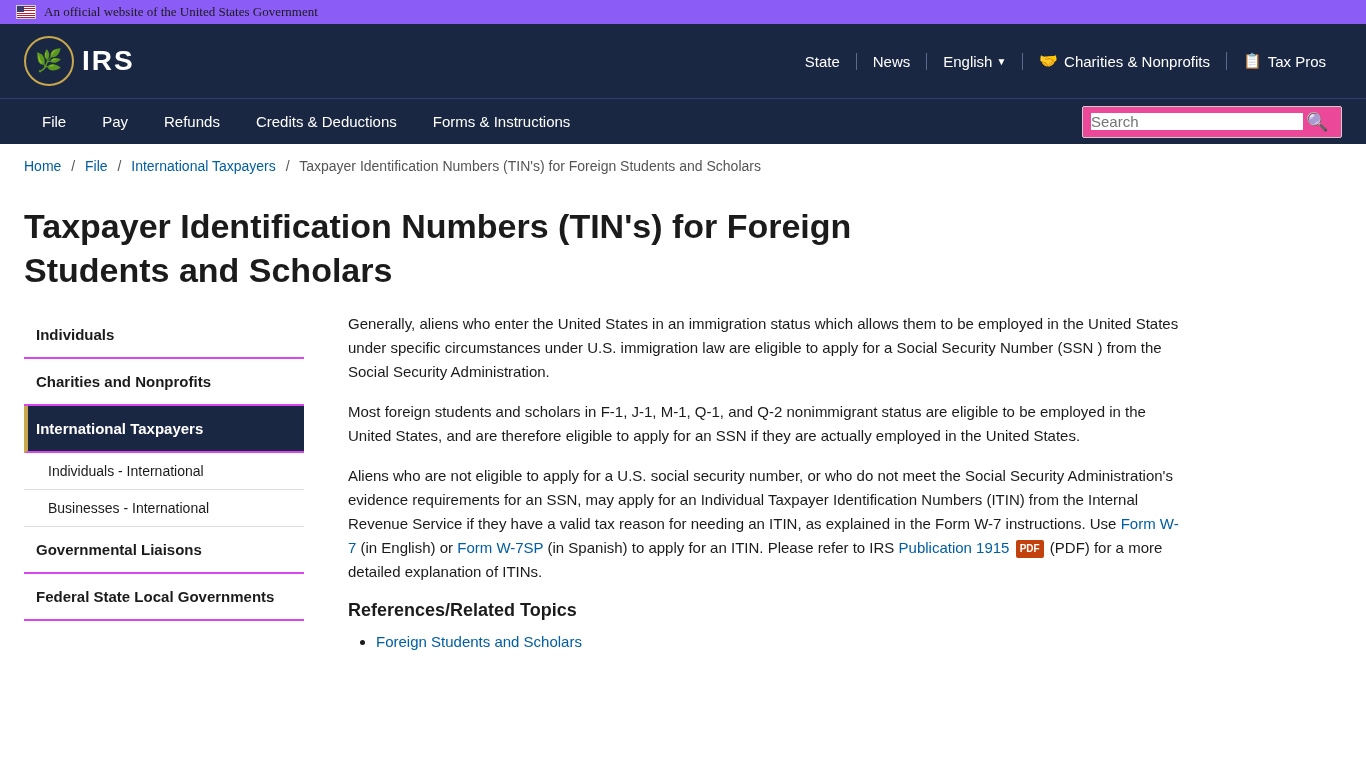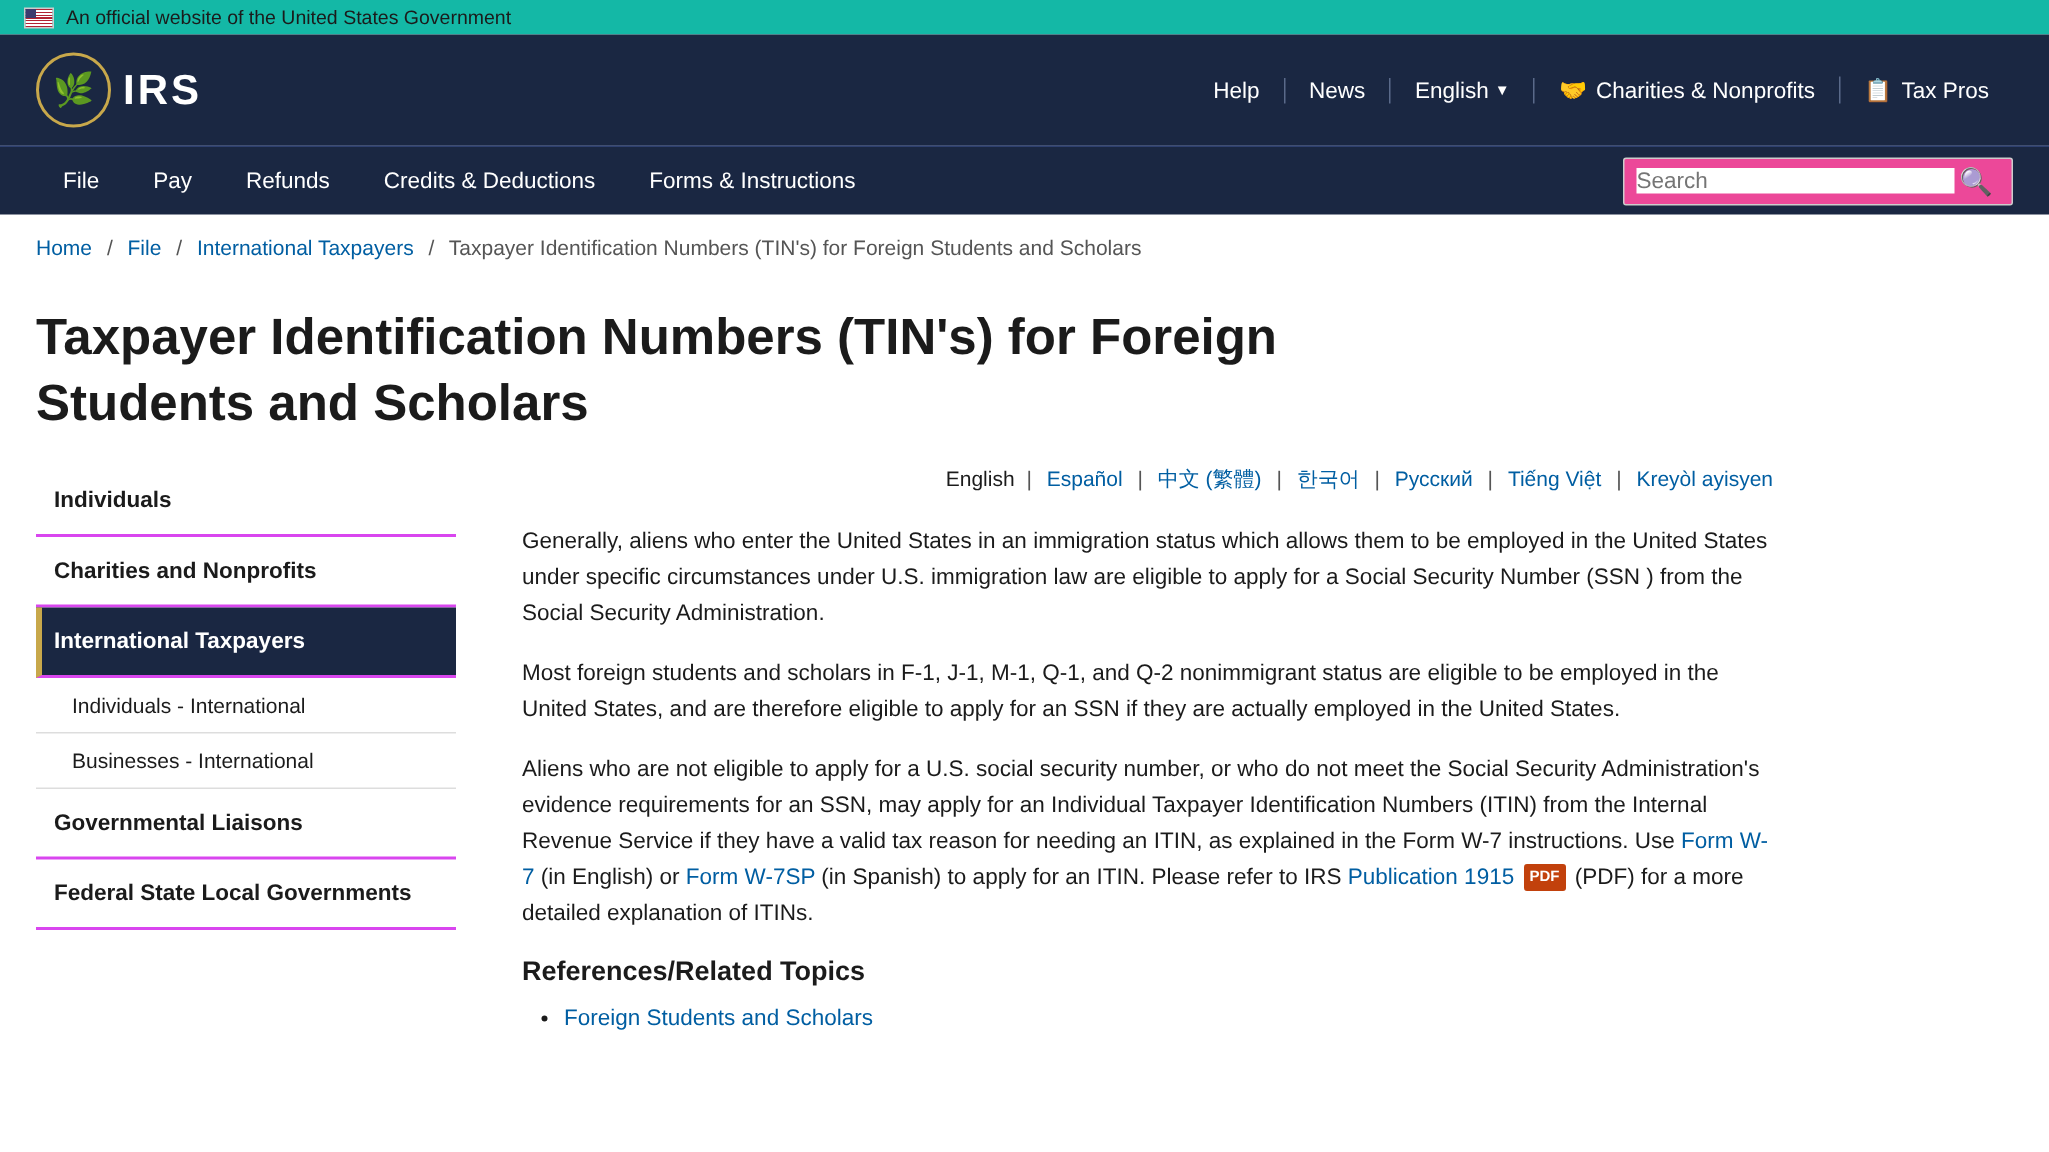--- a/index.html
+++ b/index.html
@@ -1,26 +1,27 @@
 <!DOCTYPE html>
 <html><head>
   <meta charset="utf-8">
   <style>
     * { box-sizing: border-box; margin: 0; padding: 0; }
     body { font-family: 'Source Sans Pro', Arial, sans-serif; font-size: 16px; color: #1b1b1b; background: #fff; }
 
     
     .gov-banner {
-      background: #14b8a6;
+      background: #8b5cf6;
       padding: 4px 16px;
       display: flex;
       align-items: center;
       gap: 8px;
       font-size: 13px;
       color: #1b1b1b;
+      font-family: Liberation Serif, serif;
     }
     .flag-icon {
       width: 20px; height: 14px;
       display: inline-block;
       background: linear-gradient(
         to bottom,
         #B22234 0%, #B22234 7.7%,
         #fff 7.7%, #fff 15.4%,
         #B22234 15.4%, #B22234 23.1%,
         #fff 23.1%, #fff 30.8%,
@@ -297,21 +298,21 @@
 </div>
 
 <header class="header">
   <a class="irs-logo" href="#">
     <div class="irs-logo-icon">
       <span class="irs-wreath">🌿</span>
     </div>
     <span class="irs-logo-text">IRS</span>
   </a>
   <div class="header-right">
-    <a class="header-link" href="#">Help</a>
+    <a class="header-link" href="#">State</a>
     <a class="header-link" href="#">News</a>
     <a class="header-link" href="#">
       <span class="lang-selector">
         <span>English</span>
         <span class="chevron">▼</span>
       </span>
     </a>
     <a class="header-link header-link-with-icon" href="#">
       <span>🤝</span>
       <span>Charities &amp; Nonprofits</span>
@@ -366,35 +367,20 @@
     <div class="sidebar-item">Charities and Nonprofits</div>
     <div class="sidebar-item active">International Taxpayers</div>
     <div class="sidebar-subitem">Individuals - International</div>
     <div class="sidebar-subitem">Businesses - International</div>
     <div class="sidebar-item">Governmental Liaisons</div>
     <div class="sidebar-item">Federal State Local Governments</div>
   </aside>
 
   <div class="content-area">
 
-    <div class="lang-switcher">
-      <span>English</span>
-      <span class="lang-sep">|</span>
-      <a href="#">Español</a>
-      <span class="lang-sep">|</span>
-      <a href="#">中文 (繁體)</a>
-      <span class="lang-sep">|</span>
-      <a href="#">한국어</a>
-      <span class="lang-sep">|</span>
-      <a href="#">Русский</a>
-      <span class="lang-sep">|</span>
-      <a href="#">Tiếng Việt</a>
-      <span class="lang-sep">|</span>
-      <a href="#">Kreyòl ayisyen</a>
-    </div>
 
 
     <p>Generally, aliens who enter the United States in an immigration status which allows them to be employed in the United States under specific circumstances under U.S. immigration law are eligible to apply for a Social Security Number (SSN ) from the Social Security Administration.</p>
 
     <p>Most foreign students and scholars in F-1, J-1, M-1, Q-1, and Q-2 nonimmigrant status are eligible to be employed in the United States, and are therefore eligible to apply for an SSN if they are actually employed in the United States.</p>
 
     <p>
       <span>Aliens who are not eligible to apply for a U.S. social security number, or who do not meet the Social Security Administration's evidence requirements for an SSN, may apply for an Individual Taxpayer Identification Numbers (ITIN) from the Internal Revenue Service if they have a valid tax reason for needing an ITIN, as explained in the Form W-7 instructions. Use </span><a href="#">Form W-7</a><span> (in English) or </span><a href="#">Form W-7SP</a><span> (in Spanish) to apply for an ITIN.  Please refer to IRS </span><a href="#">Publication 1915</a> <span class="pdf-badge">PDF</span><span> (PDF) for a more detailed explanation of ITINs.</span>
     </p>
 

